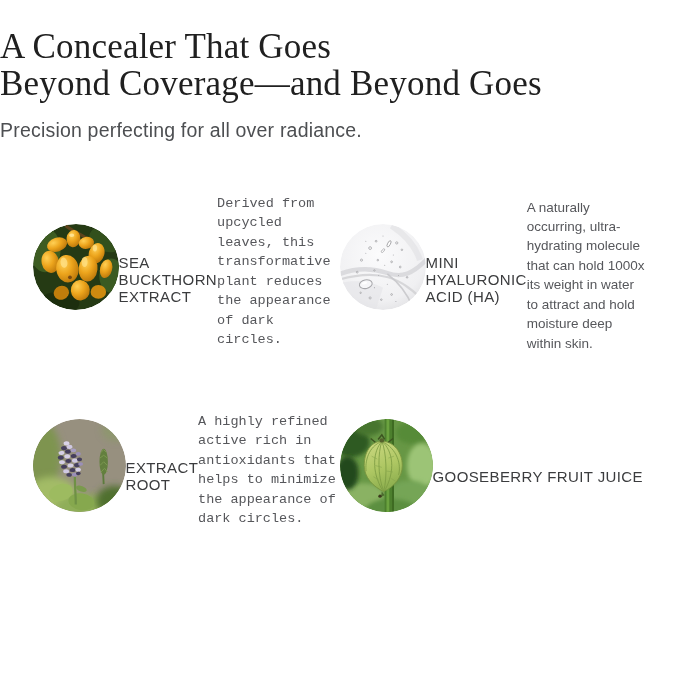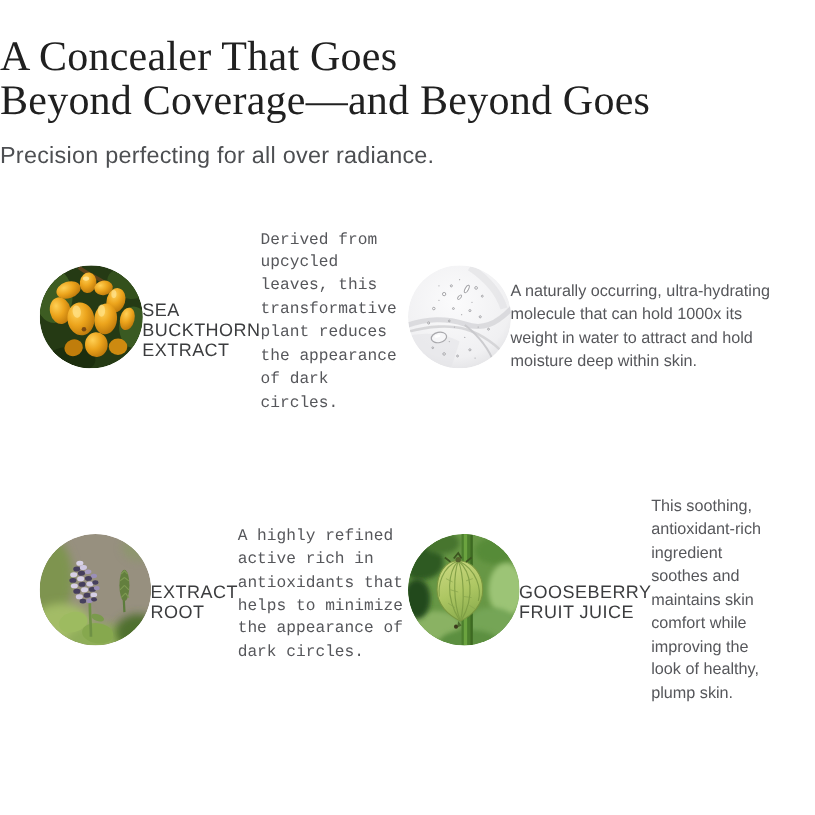--- a/index.html
+++ b/index.html
@@ -172,20 +172,21 @@
                 <circle cx="45" cy="60" r="0.6"></circle>
                 <circle cx="68" cy="60" r="0.6"></circle>
               <circle cx="55" cy="70" r="0.6"></circle>
                 <circle cx="40" cy="74" r="0.6"></circle>
                 <circle cx="65" cy="90" r="0.6"></circle>
               <circle cx="30" cy="34" r="0.6"></circle>
             </g>
           </g>
         </svg>
       </div>
+      <h2>MINI HYALURONIC ACID (HA)</h2>
       <p>A naturally occurring, ultra-hydrating molecule that can hold 1000x its weight in water to attract and hold moisture deep within skin.</p>
     </section>
 
     <section class="cell col-left row2">
       <div class="photo">
         <svg viewBox="0 0 100 100" aria-hidden="true">
           <defs>
             <clipPath id="licC">
                 <circle cx="50" cy="50" r="50"></circle>
               </clipPath>
@@ -287,17 +288,16 @@
                 <path d="M55,64 l5,3"></path>
             </g>
             <path d="M41,22 L45,17 L48,22 M38,25 L33,21 M52,25 L57,21" stroke="#3c5420" stroke-width="1.6" fill="none"></path>
             <circle cx="45" cy="23" r="2.4" fill="#55612c"></circle>
             <path d="M45,78 L44,84 L48,82 Z" fill="#4c6b2e"></path>
             <circle cx="43" cy="83" r="1.8" fill="#3c3a1c"></circle>
           </g>
         </svg>
       </div>
       <h2>GOOSEBERRY FRUIT JUICE</h2>
-      <p>This soothing, antioxidant-rich ingredient soothes and maintains skin comfort while improving the look of healthy, plump skin.</p>
     </section>
 
   </div>
 </div>
 
 </body></html>

